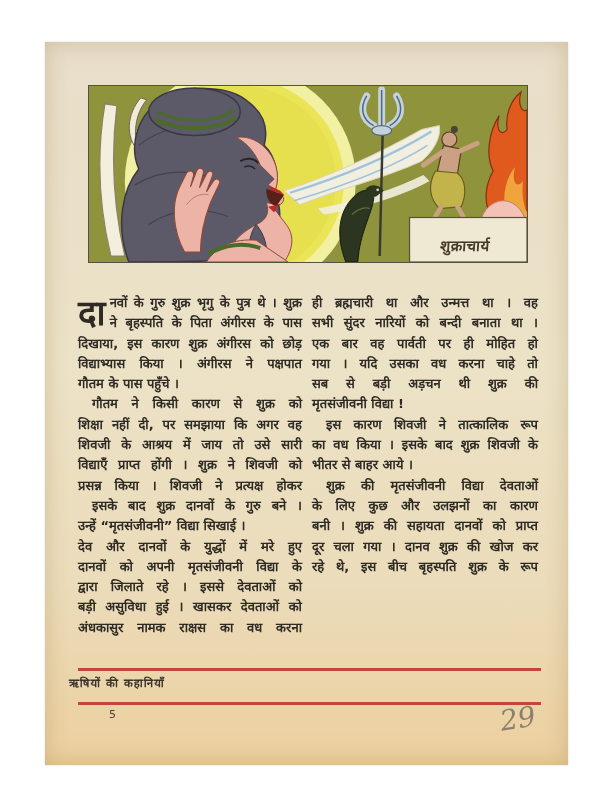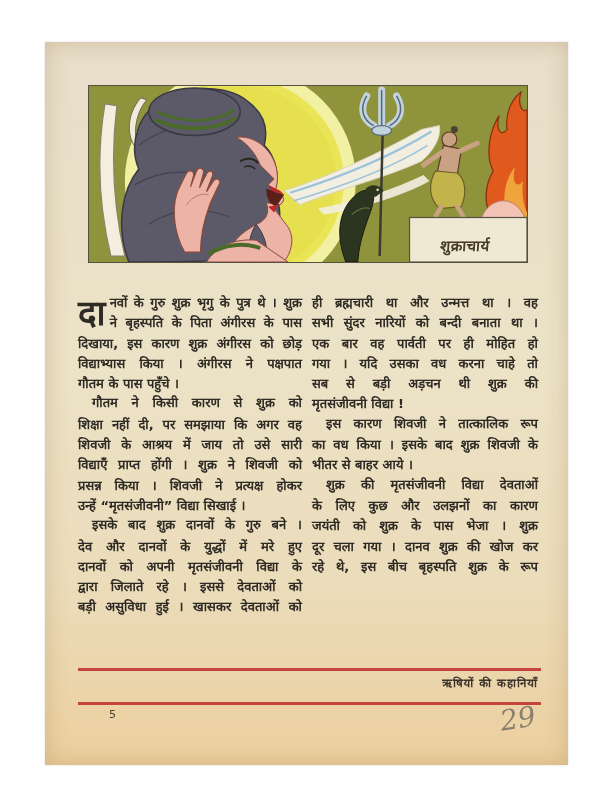--- a/index.html
+++ b/index.html
@@ -49,30 +49,30 @@
     letter-spacing:.5px;
   }
   .col{
     position:absolute;top:251px;font-size:13px;line-height:20.3px;
     font-weight:600;color:var(--ink);
   }
   .col-left{left:33px;width:224px;}
   .col-right{left:267px;width:226px;}
   .tline{text-align:justify;text-align-last:justify;white-space:normal;}
   .tline.lastline{text-align-last:left;}
-  .tline.indent{text-indent:14px;font-family:Liberation Mono, monospace;}
+  .tline.indent{text-indent:14px;}
   .dropcap{
     float:left;font-size:35px;line-height:36px;font-weight:bold;
     padding:2px 4px 0 0;color:var(--ink);
   }
   .rule{position:absolute;left:33px;width:463px;height:2.5px;background:var(--rule_red);}
   .rule-top{top:626px;}
   .rule-bottom{top:660px;}
   .footer-title{
-    position:absolute;left:30px;top:633px;width:463px;text-align:right;
+    position:absolute;left:24px;top:633px;width:463px;text-align:left;
     font-size:11.5px;font-weight:bold;color:#3a332a;letter-spacing:1px;
   }
   .page-num{position:absolute;left:64px;top:666px;font-size:11px;color:#4a4236;}
   .hand-num{
     position:absolute;left:455px;top:660px;font-size:28px;color:var(--pencil);
     transform:rotate(-9deg);font-family:"DejaVu Serif",serif;font-style:italic;
   }
 </style>
 </head>
 <body>
@@ -187,40 +187,41 @@
       <div class="tline">नवों के गुरु शुक्र भृगु के पुत्र थे । शुक्र</div>
       <div class="tline">ने बृहस्पति के पिता अंगीरस के पास</div>
       <div class="tline">दिखाया, इस कारण शुक्र अंगीरस को छोड़</div>
       <div class="tline">विद्याभ्यास किया ।  अंगीरस ने पक्षपात</div>
       <div class="tline lastline">गौतम के पास पहुँचे ।</div>
       <div class="tline indent">गौतम ने किसी कारण से शुक्र को</div>
       <div class="tline">शिक्षा नहीं दी, पर समझाया कि अगर वह</div>
       <div class="tline">शिवजी के आश्रय में जाय तो उसे सारी</div>
       <div class="tline">विद्याएँ प्राप्त होंगी ।  शुक्र ने शिवजी को</div>
       <div class="tline">प्रसन्न किया ।  शिवजी ने प्रत्यक्ष होकर</div>
+      <div class="tline indent">इसके बाद शुक्र दानवों के गुरु बने ।</div>
       <div class="tline lastline">उन्हें “मृतसंजीवनी” विद्या सिखाई ।</div>
-      <div class="tline indent">इसके बाद शुक्र दानवों के गुरु बने ।</div>
       <div class="tline">देव और दानवों के युद्धों में मरे हुए</div>
       <div class="tline">दानवों को अपनी मृतसंजीवनी विद्या के</div>
       <div class="tline">द्वारा जिलाते रहे ।  इससे देवताओं को</div>
       <div class="tline">बड़ी असुविधा हुई ।  खासकर देवताओं को</div>
+      <div class="tline">अंधकासुर नामक राक्षस का वध करना</div>
     </div>
   <div class="col col-right" id="col-right">
       <div class="tline">ही ब्रह्मचारी था और उन्मत्त था ।  वह</div>
       <div class="tline">सभी सुंदर नारियों को बन्दी बनाता था ।</div>
       <div class="tline">एक बार वह पार्वती पर ही मोहित हो</div>
       <div class="tline">गया ।  यदि उसका वध करना चाहे तो</div>
       <div class="tline">सब से बड़ी अड़चन थी शुक्र की</div>
       <div class="tline lastline">मृतसंजीवनी विद्या !</div>
       <div class="tline indent">इस कारण शिवजी ने तात्कालिक रूप</div>
       <div class="tline">का वध किया । इसके बाद शुक्र शिवजी के</div>
       <div class="tline lastline">भीतर से बाहर आये ।</div>
       <div class="tline indent">शुक्र की मृतसंजीवनी विद्या देवताओं</div>
       <div class="tline">के लिए कुछ और उलझनों का कारण</div>
-      <div class="tline">जयंती को शुक्र के पास भेजा ।  शुक्र</div>
+      <div class="tline">बनी ।  शुक्र की सहायता दानवों को प्राप्त</div>
       <div class="tline">दूर चला गया ।  दानव शुक्र की खोज कर</div>
       <div class="tline">रहे थे, इस बीच बृहस्पति शुक्र के रूप</div>
     </div>
 
   <div class="rule rule-top"></div>
   <div class="footer-title">ऋषियों की कहानियाँ</div>
   <div class="rule rule-bottom"></div>
 
   <div class="page-num">5</div>
   <div class="hand-num">29</div>

